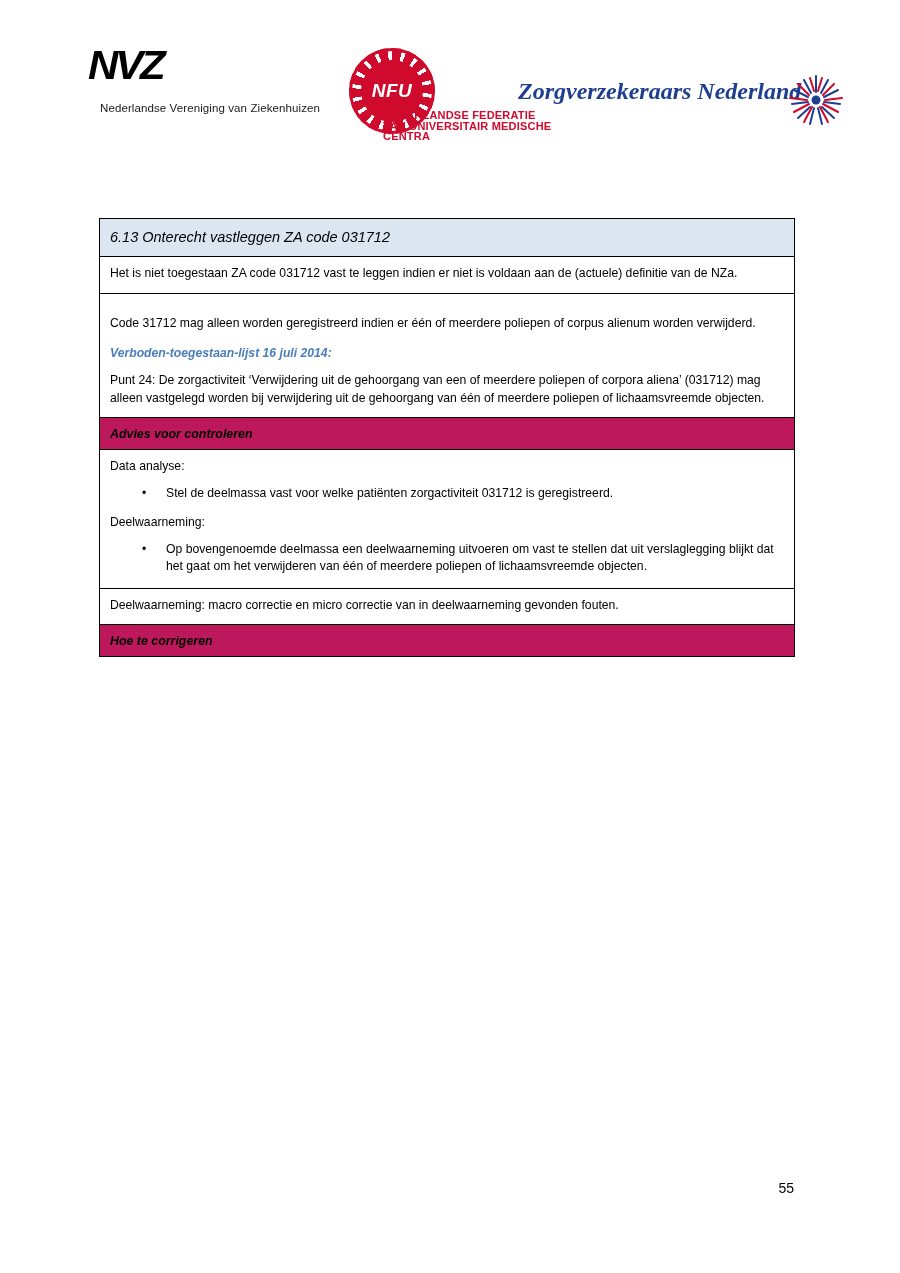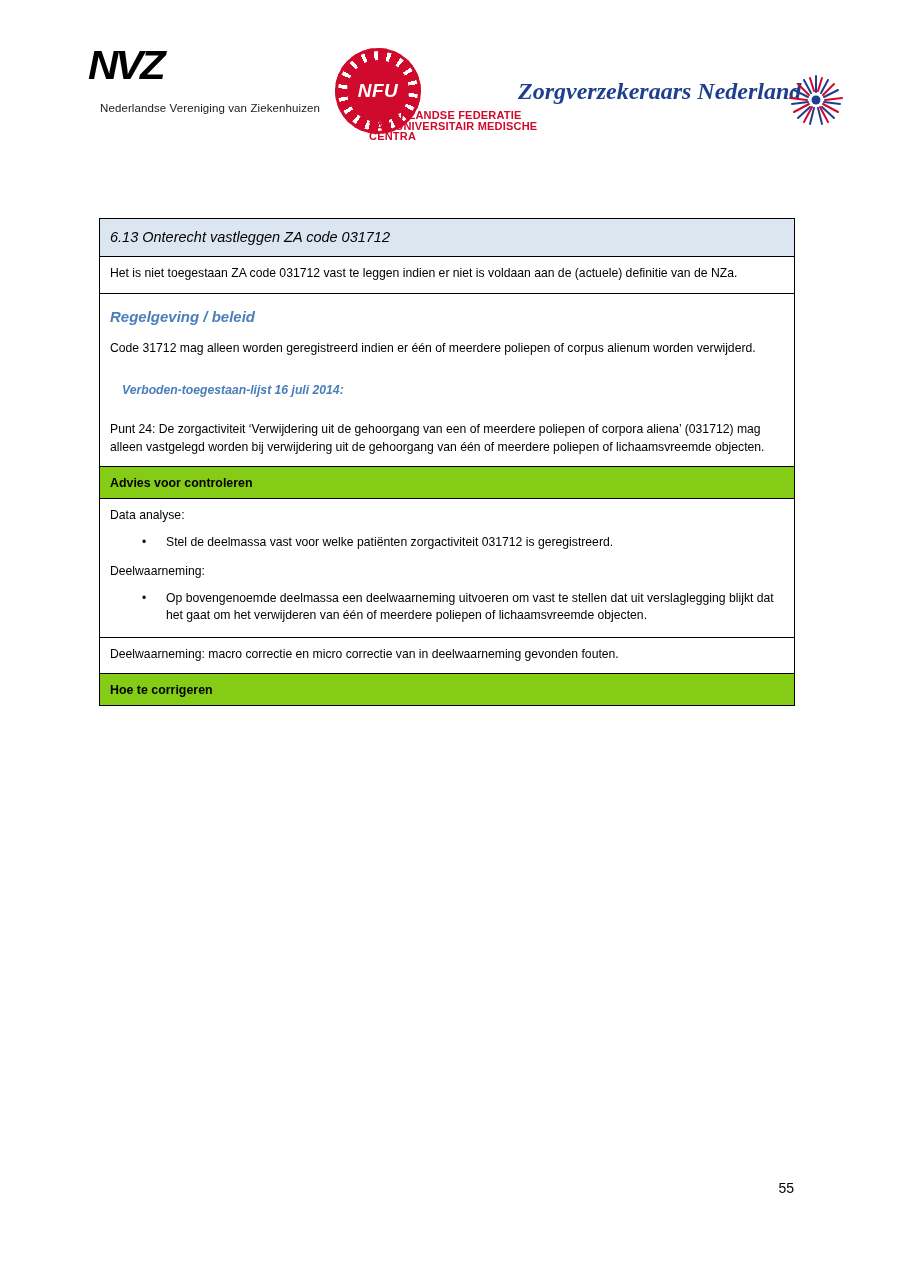--- a/index.html
+++ b/index.html
@@ -48,21 +48,21 @@
     font-size: 11.5px;
     color: #1a1a1a;
     letter-spacing: 0.1px;
     white-space: nowrap;
     padding-left: 12px;
   }
 
   
   .nfu-logo {
     position: absolute;
-    left: 225px;
+    left: 239px;
     top: -2px;
     width: 220px;
     height: 108px;
   }
   .nfu-circle {
     position: absolute;
     left: 22px;
     top: 6px;
     width: 86px;
     height: 86px;
@@ -176,33 +176,34 @@
     font-style: italic;
     font-weight: bold;
     font-size: 15px;
     margin: 6px 0 2px 0;
   }
   .sub-heading {
     color: #4a7ebb;
     font-style: italic;
     font-weight: bold;
     font-size: 12.2px;
-    margin: 12px;
+    margin: 0;
   }
   .para {
     margin: 0;
     font-size: 12.2px;
     line-height: 17.5px;
   }
   .gap-sm { height: 10px; }
   .gap-md { height: 13px; }
 
   .row-subheader {
-    background: #84cc16;
+    background: #be185d;
     padding: 6px 10px 7px 10px;
+    font-style: italic;
   }
   .row-subheader .subheader-text {
     font-weight: bold;
     font-size: 12.4px;
   }
 
   ul.bullets {
     margin: 9px 0 2px 0;
     padding-left: 56px;
     list-style: none;
@@ -287,21 +288,20 @@
 
   <div class="row row-title">
     <span class="title-text">6.13 Onterecht vastleggen ZA code 031712</span>
   </div>
 
   <div class="row row-body">
     <p class="para">Het is niet toegestaan ZA code 031712 vast te leggen indien er niet is voldaan aan de (actuele) definitie van de NZa.</p>
   </div>
 
   <div class="row row-body">
-    <div class="section-heading">Regelgeving / beleid</div>
     <div class="gap-md"></div>
     <p class="para">Code 31712 mag alleen worden geregistreerd indien er één of meerdere poliepen of corpus alienum worden verwijderd.</p>
     <div class="gap-md"></div>
     <p class="sub-heading">Verboden-toegestaan-lijst 16 juli 2014:</p>
     <div class="gap-sm"></div>
     <p class="para">Punt 24: De zorgactiviteit ‘Verwijdering uit de gehoorgang van een of meerdere poliepen of corpora aliena’ (031712) mag alleen vastgelegd worden bij verwijdering uit de gehoorgang van één of meerdere poliepen of lichaamsvreemde objecten.</p>
   </div>
 
   <div class="row row-subheader">
     <span class="subheader-text">Advies voor controleren</span>

